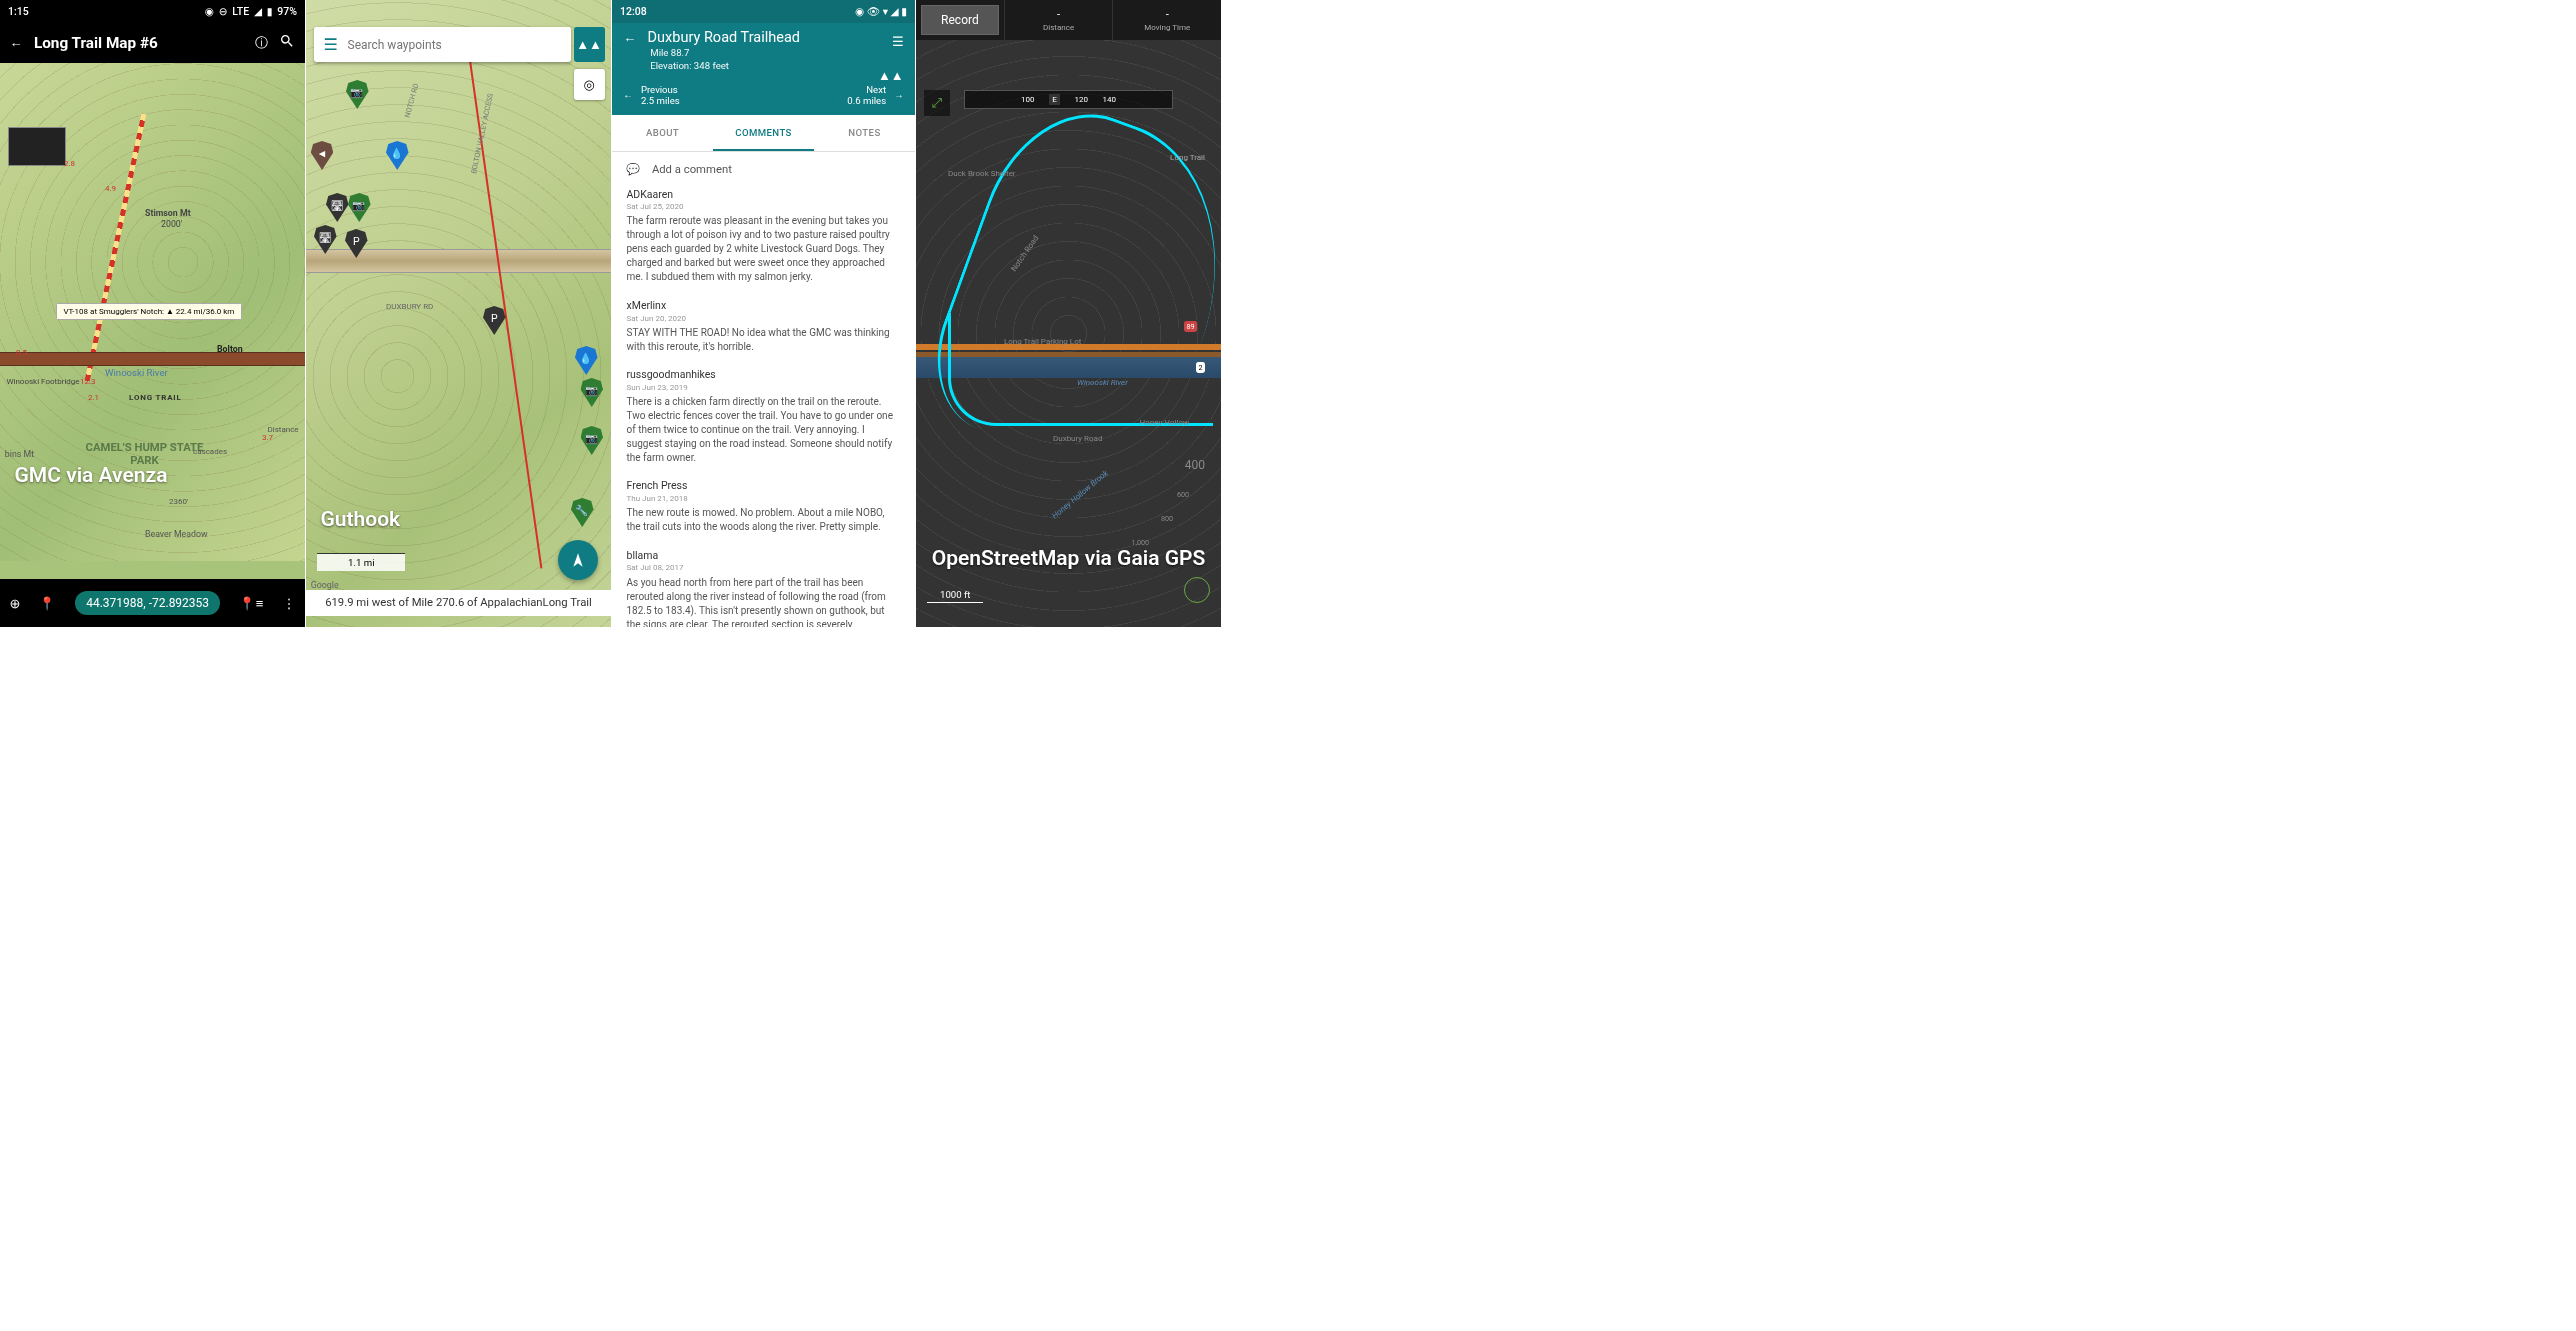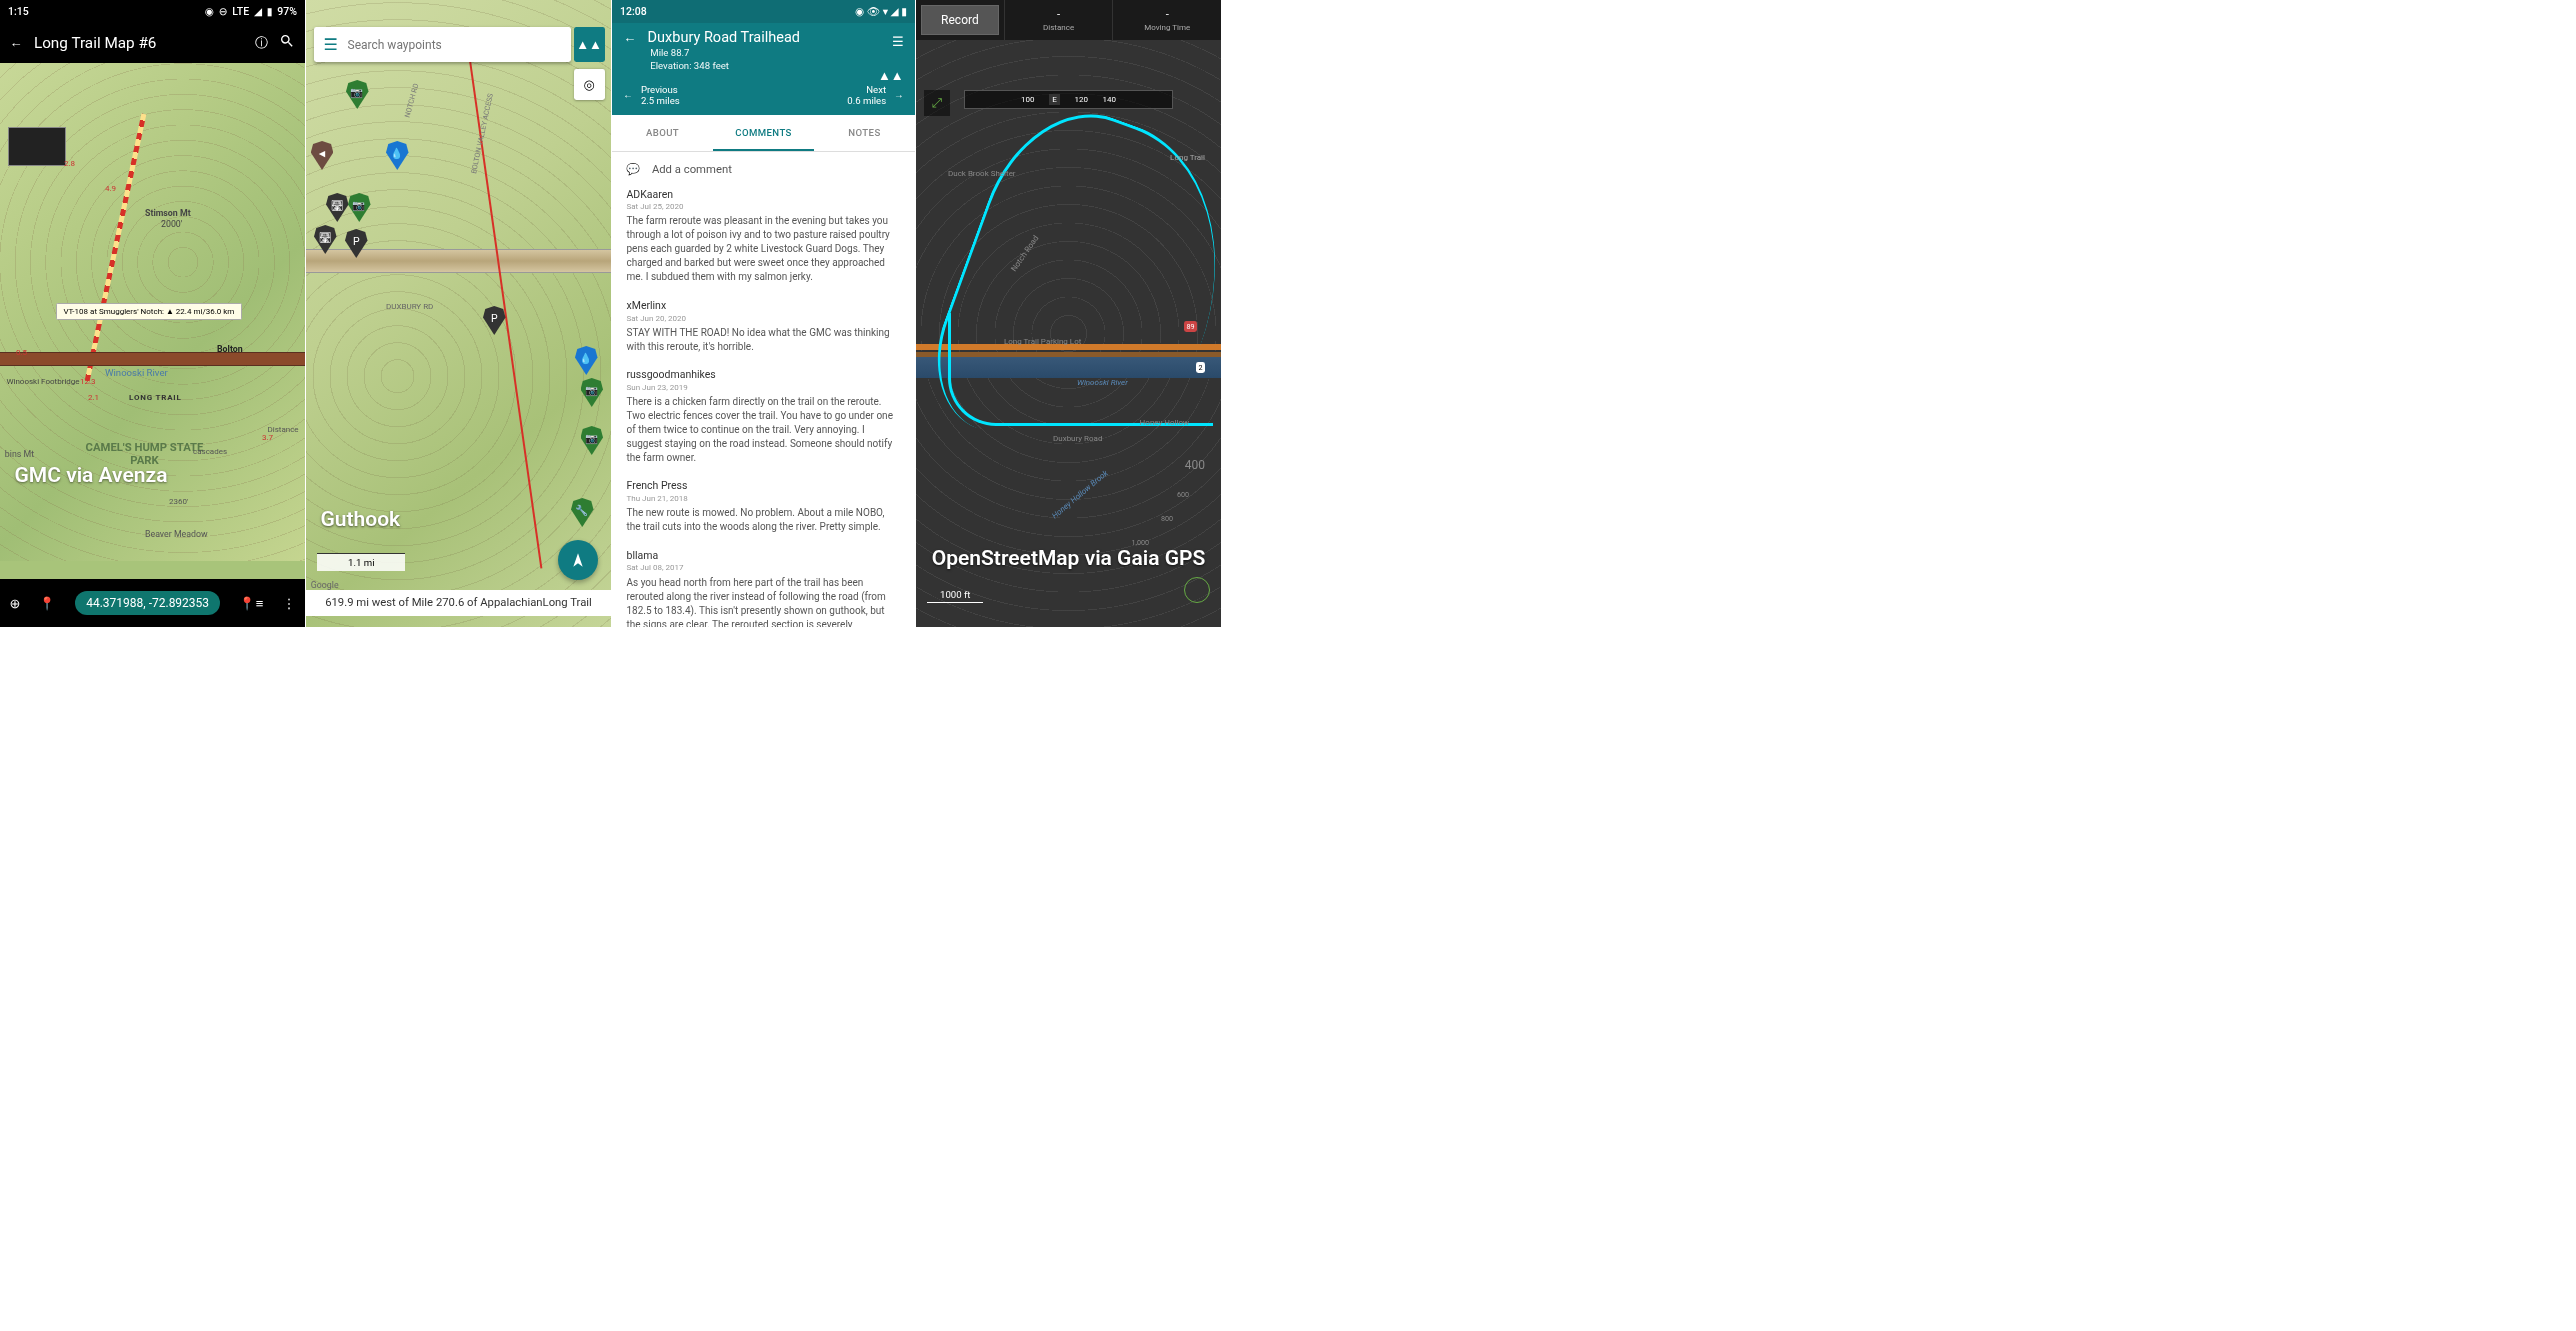--- a/index.html
+++ b/index.html
@@ -12,21 +12,21 @@
 
 
 .status{height:22.5px;display:flex;justify-content:space-between;align-items:center;padding:0 8px;font-size:10.5px;font-weight:500}
 .status.dark{background:#000;color:#fff}
 .status.teal{background:#0f6d74;color:#fff}
 .status .icons{display:flex;gap:4.8px;align-items:center}
 
 
 .p1{background:#a8c47a}
 .p1 .appbar{background:#000;color:#fff;height:40px;display:flex;align-items:center;padding:0 9.6px;gap:11.3px}
-.p1 .title{font-size:15.3px;font-weight:400;flex:1}
+.p1 .title{font-size:15.3px;font-weight:700;flex:1}
 .p1 .map-area{position:relative;height:498px;background:linear-gradient(135deg,#c8d898 0%,#b5cb85 30%,#a0be75 60%,#c5d590 100%)}
 .p1 .topo{position:absolute;inset:0;background:repeating-radial-gradient(circle at 60% 40%,transparent 0,transparent 14.5px,rgba(139,119,80,0.25) 14.5px,rgba(139,119,80,0.25) 15.3px)}
 .p1 .trail1{position:absolute;top:48px;left:113px;width:4.8px;height:273px;background:repeating-linear-gradient(0deg,#d73027 0,#d73027 6.4px,#fee08b 6.4px,#fee08b 13px);transform:rotate(12deg)}
 .p1 .road{position:absolute;top:289px;left:0;right:0;height:14.5px;background:#8b4a2b;border-top:1.6px solid #5a3020;border-bottom:1.6px solid #5a3020}
 .p1 .textlabel{position:absolute;font-size:8.8px;color:#555;}
 .p1 .callout{position:absolute;background:#fffde7;border:0.8px solid #aaa;padding:3.2px 6.4px;font-size:8px;border-radius:1.6px}
 .p1 .bottombar{position:absolute;bottom:0;left:0;right:0;height:48px;background:#000;display:flex;align-items:center;justify-content:space-around;color:#fff}
 .p1 .coords{background:#0f766e;padding:4.8px 11.3px;border-radius:13px;font-size:12px}
 .p1 .overlay-label{position:absolute;bottom:72px;left:14.5px;color:#fff;font-size:21px;font-weight:600;text-shadow:0 0.8px 2.4px rgba(0,0,0,0.5);line-height:1.2}
 .p1 .thumb{position:absolute;top:64px;left:8px;width:58px;height:39px;background:#222;border:0.8px solid #888}

